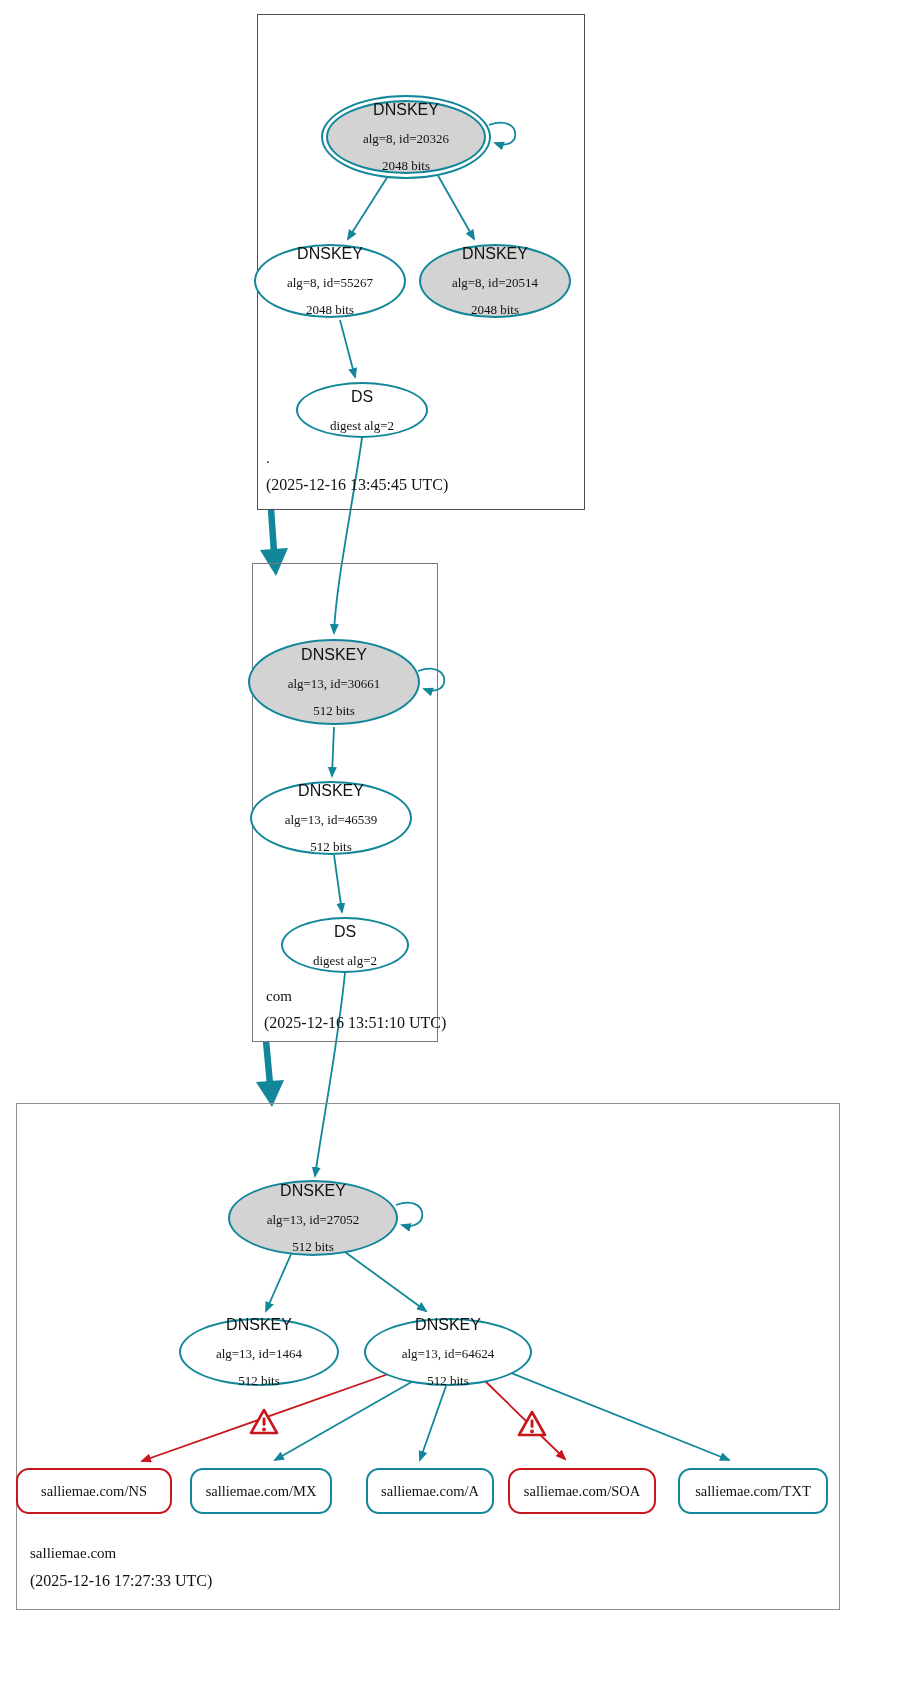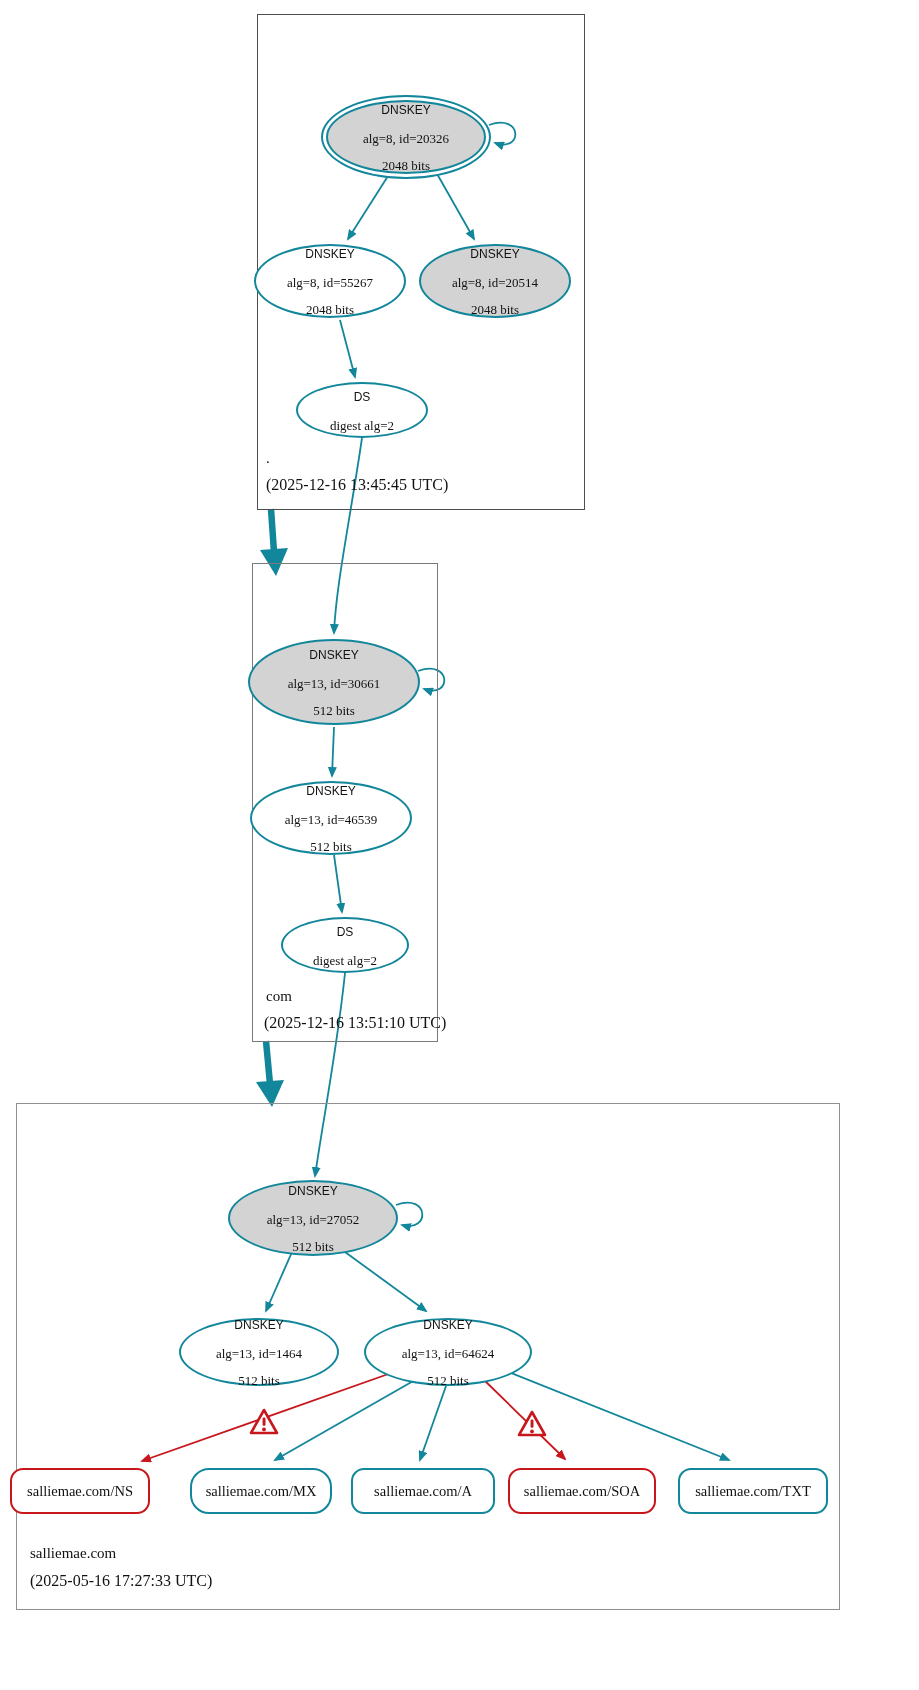--- a/index.html
+++ b/index.html
@@ -8,21 +8,21 @@
   #edges{position:absolute;left:0;top:0;width:919px;height:1690px;z-index:1;}
   .zone{position:absolute;border:1px solid #6e6e6e;background:transparent;z-index:2;}
   #zone-root{left:257px;top:14px;width:326px;height:494px;border-color:#4f4f4f;}
   #zone-com{left:252px;top:563px;width:184px;height:477px;border-color:#7a7a7a;}
   #zone-sm{left:16px;top:1103px;width:822px;height:505px;border-color:#8f8f8f;}
 
   .node{position:absolute;z-index:3;box-sizing:border-box;border:2.2px solid var(--teal,#12869a);
         border-radius:50%;background:#fff;display:flex;flex-direction:column;
         align-items:center;justify-content:center;text-align:center;cursor:pointer;}
   .node.sep{background:var(--gray-fill,#d3d3d3);}
-  .node-title{font-family:"Liberation Sans", sans-serif;font-size:12px;line-height:18px;color:#111;}
+  .node-title{font-family:"Liberation Sans", sans-serif;font-size:16px;line-height:18px;color:#111;}
   .node-detail{font-family:"Liberation Serif", serif;font-size:13px;line-height:15px;color:#111;margin-top:12px;}
 
   
   #n20326{position:absolute;left:321px;top:95px;width:170px;height:84px;z-index:3;box-sizing:border-box;
           border:2.4px solid var(--teal,#12869a);border-radius:50%;background:#fff;padding:3px;cursor:pointer;}
   #n20326 .inner{width:100%;height:100%;box-sizing:border-box;border:2.2px solid var(--teal,#12869a);
           border-radius:50%;background:var(--gray-fill,#d3d3d3);display:flex;flex-direction:column;
           align-items:center;justify-content:center;text-align:center;}
 
   #n61809{left:254px;top:244px;width:152px;height:74px;}
@@ -33,23 +33,23 @@
   #ndscom{left:281px;top:917px;width:128px;height:56px;}
   #n27052{left:228px;top:1180px;width:170px;height:76px;}
   #n1464{left:179px;top:1318px;width:160px;height:68px;}
   #n64624{left:364px;top:1318px;width:168px;height:68px;}
 
   .rrset{position:absolute;z-index:3;box-sizing:border-box;top:1468px;height:46px;
          border:2.2px solid var(--teal,#12869a);border-radius:13px;background:#fff;
          display:flex;align-items:center;justify-content:center;
          font-family:"Liberation Serif", serif;font-size:14.5px;cursor:pointer;}
   .rrset.err{border-color:var(--red,#c8161d);}
-  #rr-ns{left:10px;width:140px;}
-  #rr-mx{left:190px;width:142px;border-radius:19px;}
-  #rr-a{left:351px;width:144px;}
+  #rr-ns{left:16px;width:156px;}
+  #rr-mx{left:190px;width:142px;}
+  #rr-a{left:366px;width:128px;}
   #rr-soa{left:508px;width:148px;}
   #rr-txt{left:678px;width:150px;}
 
   .zlabel{position:absolute;z-index:3;font-family:"Liberation Serif", serif;font-size:15px;}
   .zts{position:absolute;z-index:3;font-family:"Liberation Serif", serif;font-size:16px;}
   #lbl-root{left:266px;top:450px;}
   #ts-root{left:266px;top:476px;}
   #lbl-com{left:266px;top:988px;}
   #ts-com{left:264px;top:1014px;}
   #lbl-sm{left:30px;top:1545px;}
@@ -190,15 +190,15 @@
   </div>
   <div id="warn-soa" class="warn">
     <svg viewBox="0 0 32 30" width="32" height="30">
       <path d="M16 3 L29 26 L3 26 Z" fill="#ffffff" stroke="#c8161d" stroke-width="2.6" stroke-linejoin="round"></path>
       <rect x="14.6" y="10.5" width="2.9" height="8.2" rx="1.3" fill="#c8161d"></rect>
       <circle cx="16" cy="22.4" r="1.9" fill="#c8161d"></circle>
     </svg>
   </div>
 
   <div id="lbl-sm" class="zlabel">salliemae.com</div>
-  <div id="ts-sm" class="zts">(2025-05-16 17:27:33 UTC)</div>
+  <div id="ts-sm" class="zts">(2025-12-16 17:27:33 UTC)</div>
 
 </div>
 
 </body></html>

